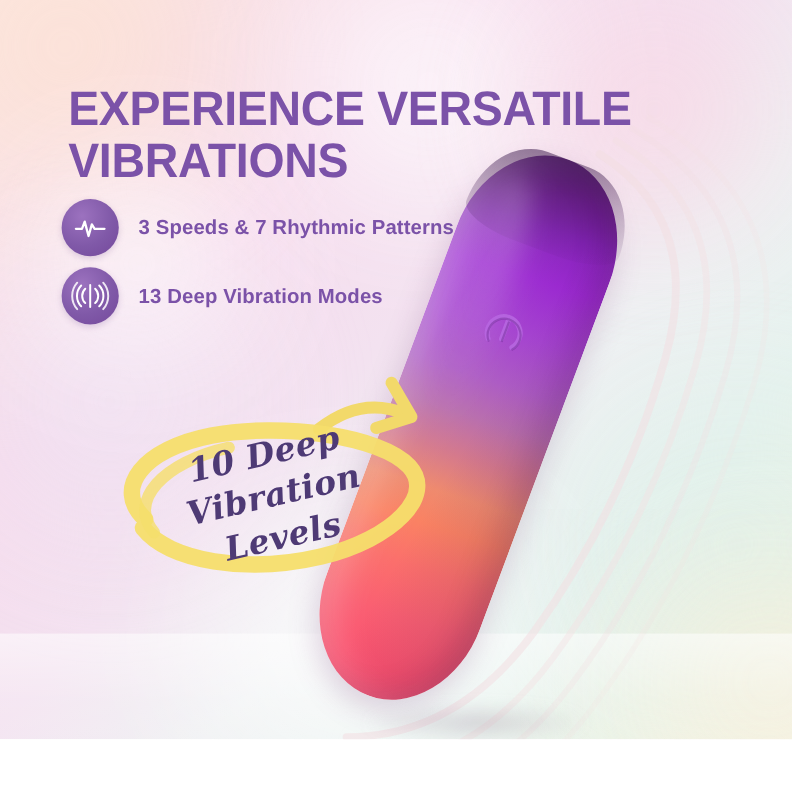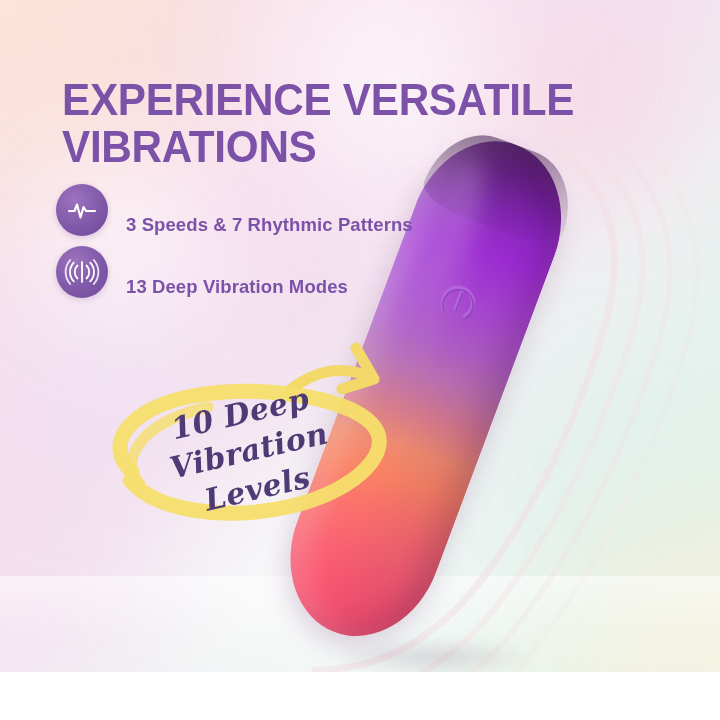--- a/index.html
+++ b/index.html
@@ -193,21 +193,21 @@
 
   
   .features {
     position: absolute;
     left: 56px;
     top: 178px;
     width: 420px;
   }
   .feature-row {
     display: flex;
-    align-items: flex-end;
+    align-items: center;
     height: 58px;
     margin-bottom: 4px;
   }
   .feature-badge {
     width: 52px;
     height: 52px;
     border-radius: 50%;
     background: radial-gradient(circle at 36% 30%, #9c72bf 0%, #8059a8 55%, #74489b 100%);
     display: flex;
     align-items: center;

